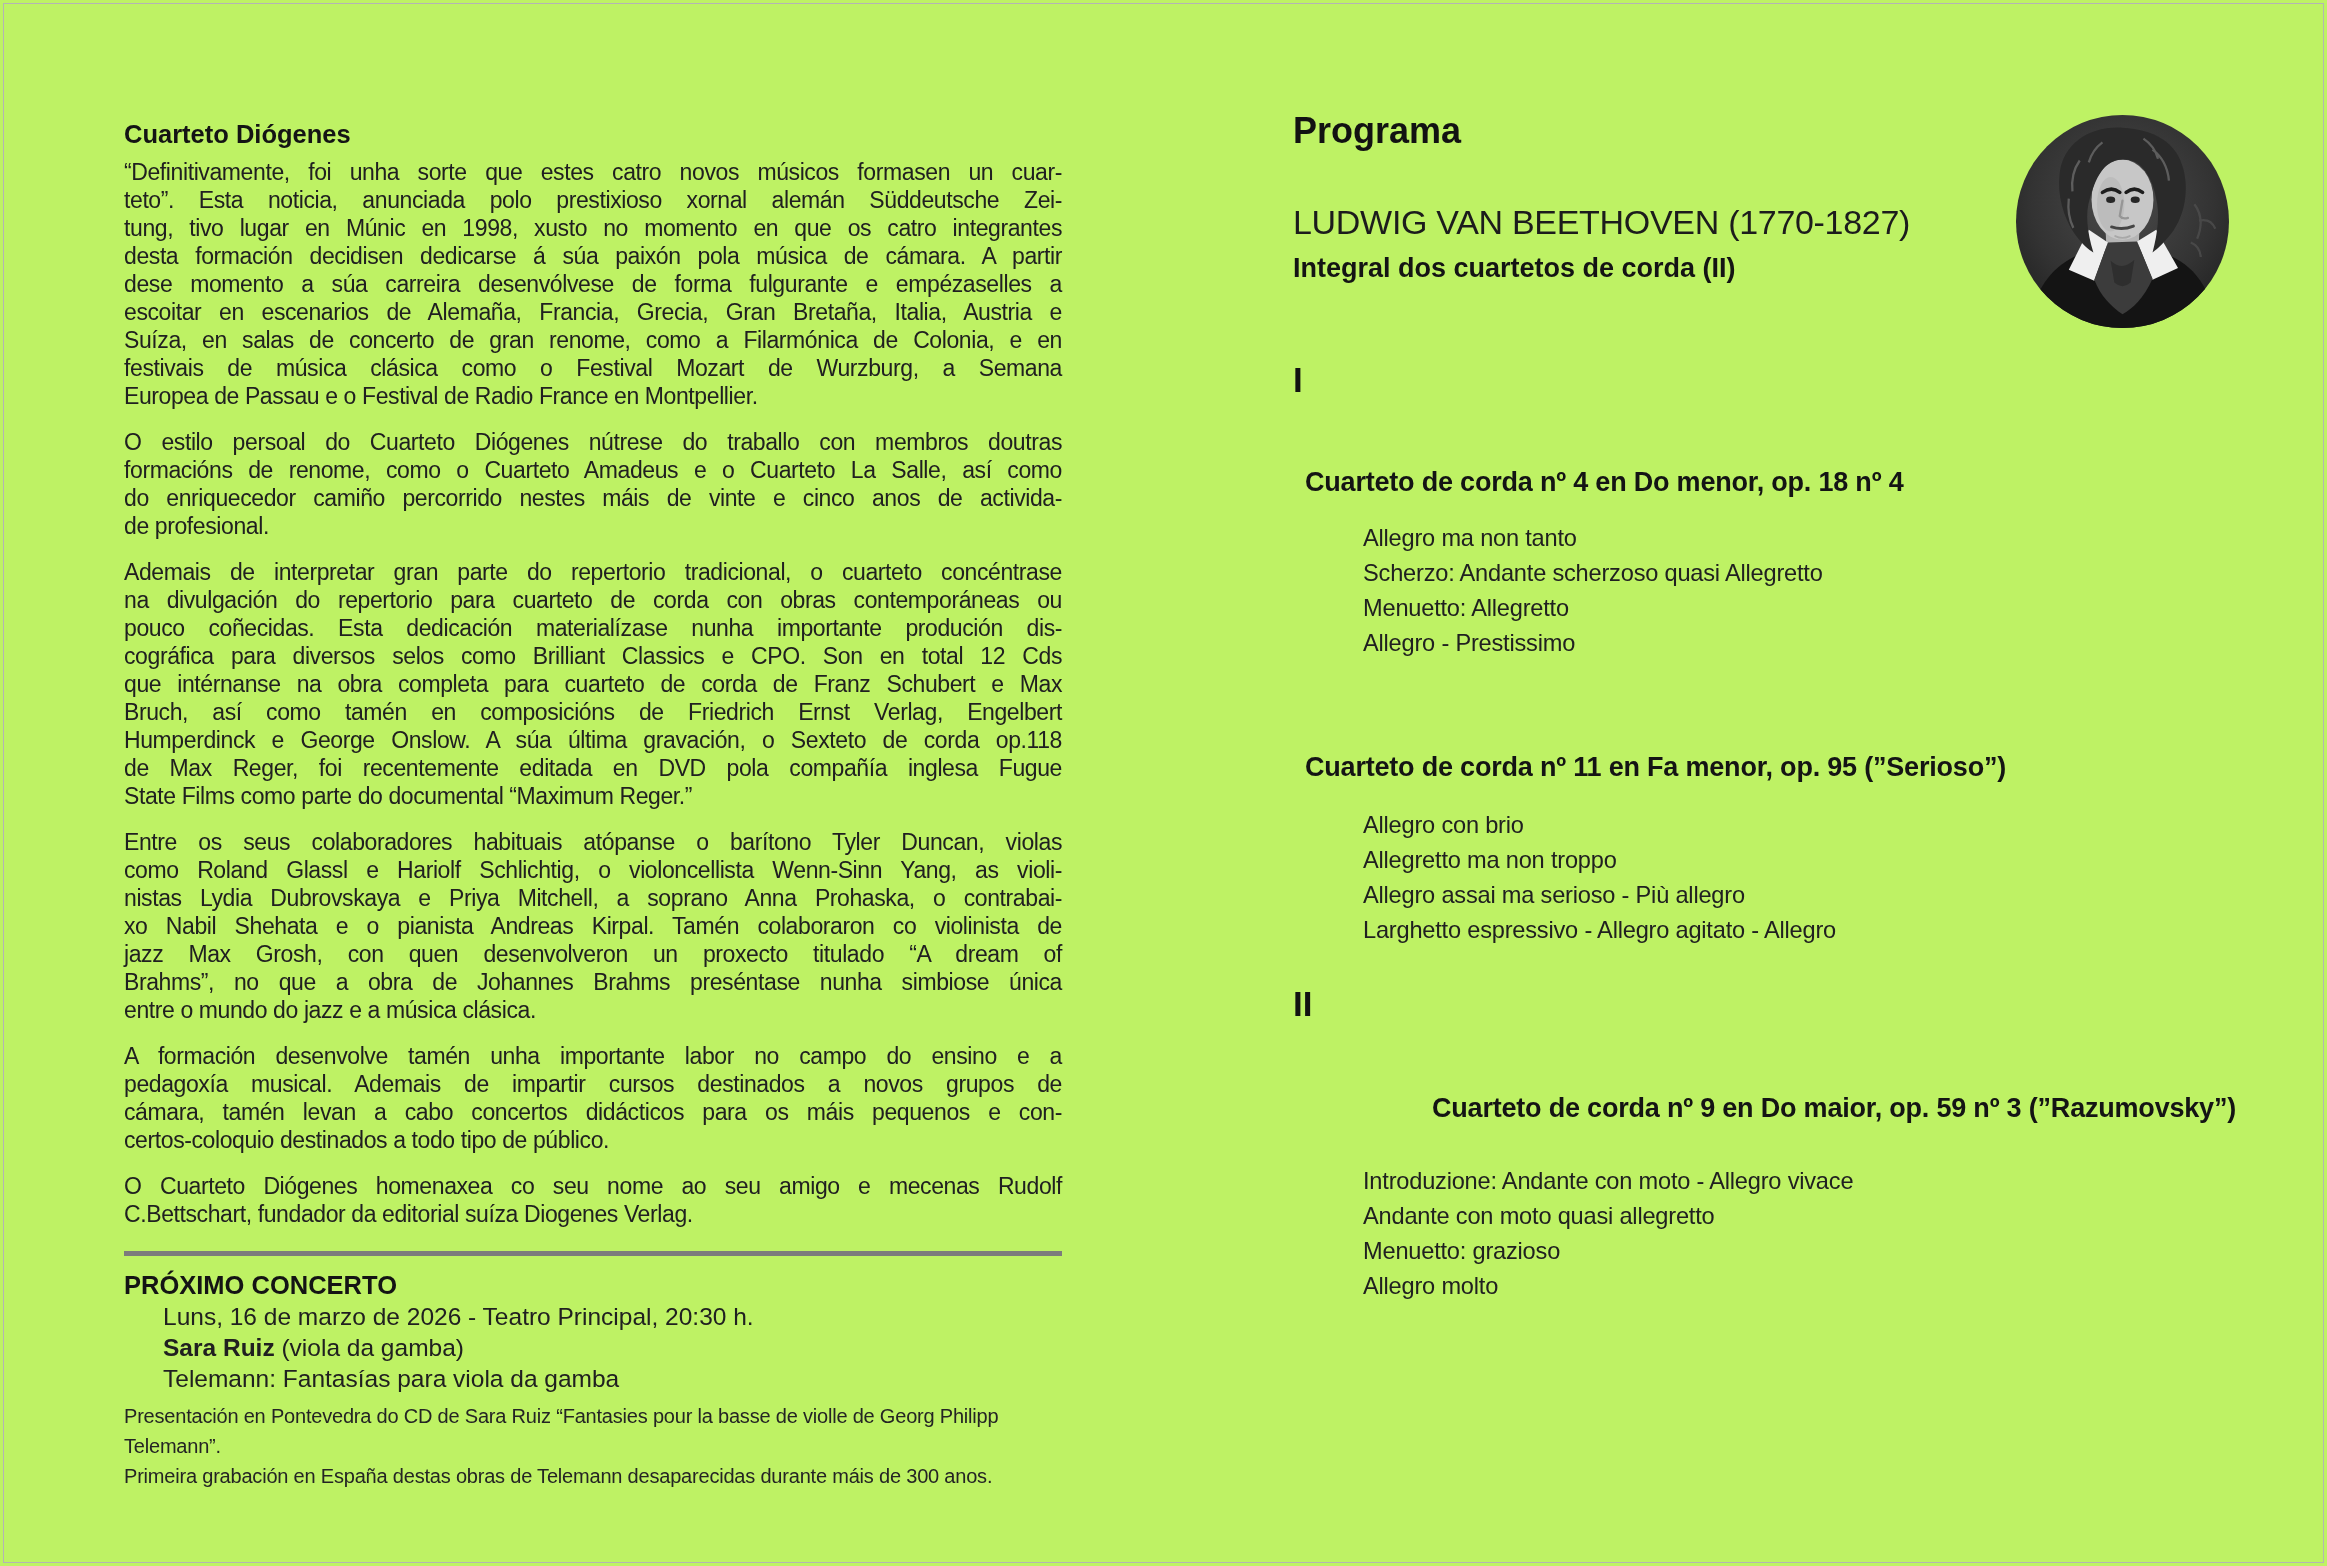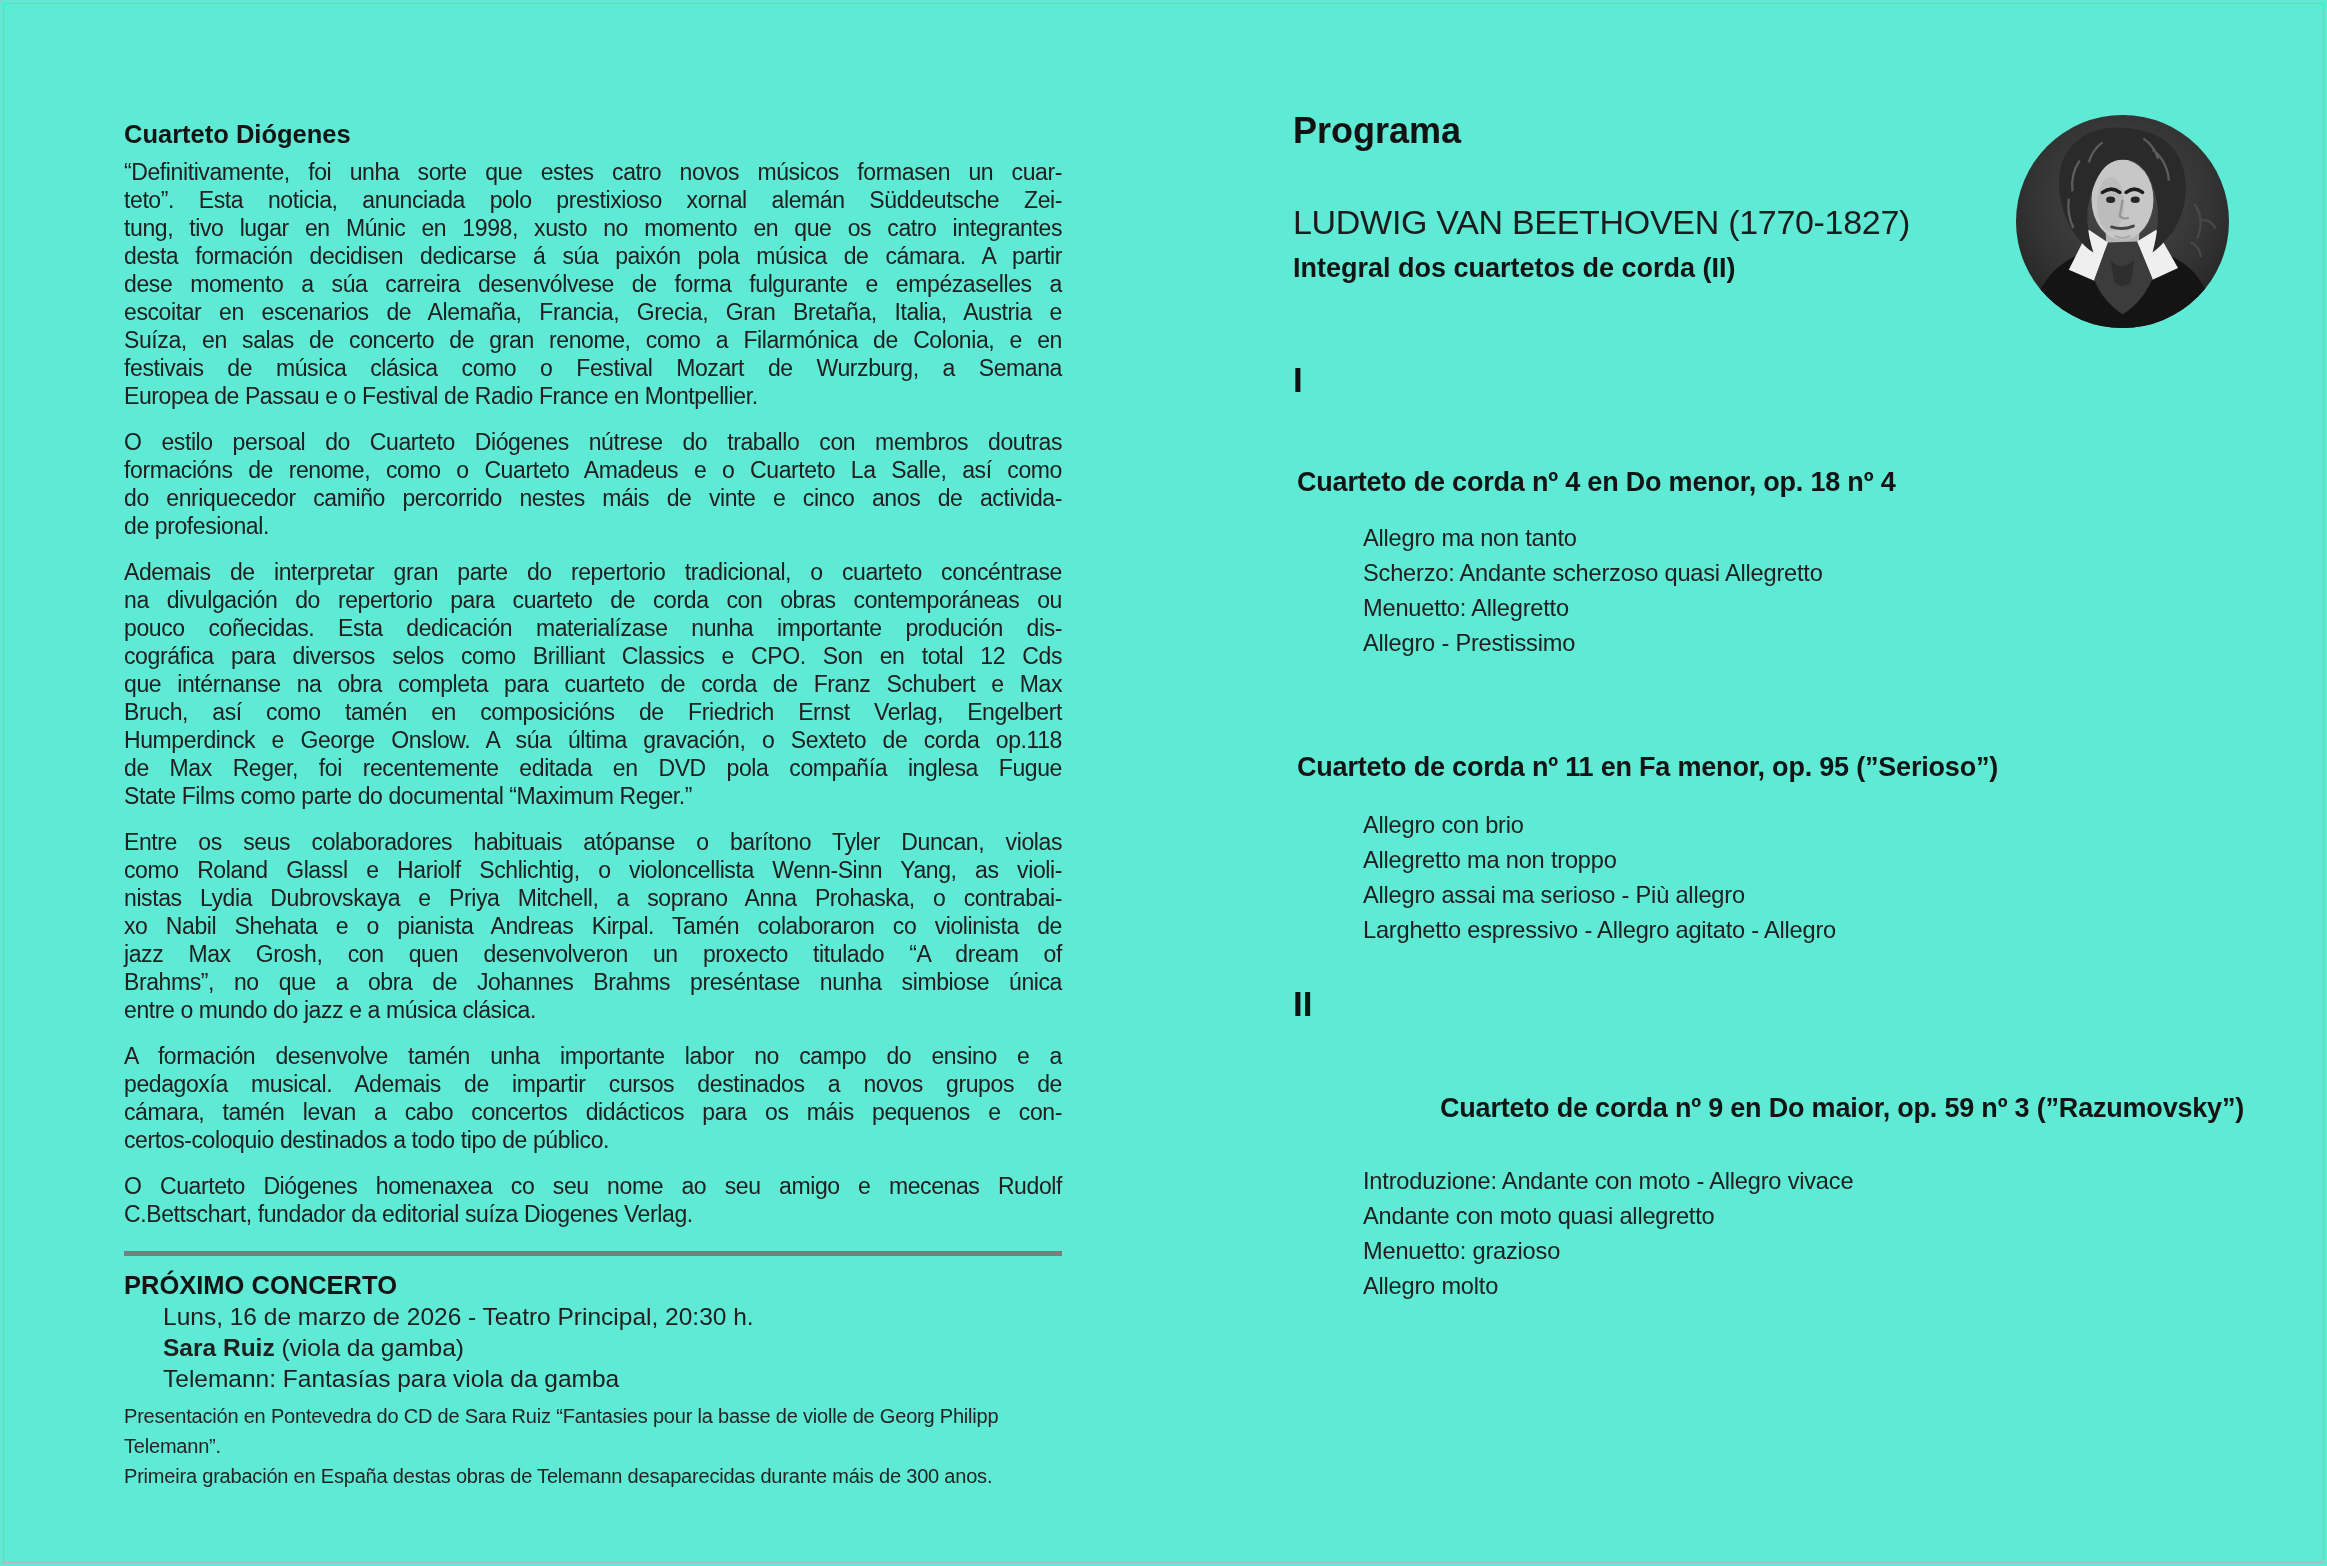--- a/index.html
+++ b/index.html
@@ -2,21 +2,21 @@
 <html style="font-size:14.5px"><head>
 <meta charset="utf-8">
 <style>
   html,body{margin:0;padding:0;}
   body{
     width:2327px;height:1566px;background:#ffffff;
     font-family:"Liberation Sans","DejaVu Sans",sans-serif;
     color:#1f1f1f;
     -webkit-font-smoothing:antialiased;
   }
-  .page{position:relative;width:2327px;height:1566px;background:#5eead4;overflow:hidden;}
+  .page{position:relative;width:2327px;height:1566px;background:#bef264;overflow:hidden;}
   .frame{position:absolute;inset:2.7px;border:0.9px solid #b4b4b4;pointer-events:none;}
 
   
   .left-col{position:absolute;left:124px;top:120px;width:938px;}
   .left-title{font-size:25.5px;font-weight:bold;line-height:29px;margin:0 0 9px 0;color:#141414;}
   .para{font-size:23px;line-height:28px;margin:0 0 18px 0;letter-spacing:-0.4px;color:#202020;}
   .para .jl{text-align:justify;text-align-last:justify;white-space:nowrap;}
   .para .jl.last{text-align:left;text-align-last:left;}
   .rule{height:4.5px;background:#7c7c7c;border:none;margin:23px 0 14.5px 0;}
   .concert-heading{font-size:25.5px;font-weight:bold;line-height:31px;color:#141414;}
@@ -25,21 +25,21 @@
   .b{font-weight:bold;}
 
   
   .right-col{position:absolute;left:1293px;top:109px;width:955px;}
   .programa{font-size:36px;font-weight:bold;line-height:44px;margin:0;color:#121212;}
   .composer{font-size:34px;line-height:40px;margin-top:49px;letter-spacing:-0.3px;color:#1c1c1c;}
   .subtitle{font-size:27px;font-weight:bold;line-height:33px;margin-top:10px;color:#141414;}
   .numeral{font-size:35px;font-weight:bold;line-height:40px;color:#121212;}
   .n1{margin-top:75px;}
   .n2{margin-top:36px;}
-  .work-title{font-size:27px;font-weight:bold;line-height:33px;margin:4px;letter-spacing:-0.2px;color:#141414;}
+  .work-title{font-size:27px;font-weight:bold;line-height:33px;margin:12px;letter-spacing:-0.2px;color:#141414;}
   .w1{margin-top:66px;}
   .w2{margin-top:90px;}
   .w3{margin-top:68px;text-align:right;}
   .movements{margin-left:70px;font-size:23.6px;line-height:35px;color:#202020;letter-spacing:-0.2px;}
   .m1{margin-top:22px;}
   .m2{margin-top:23.6px;}
   .m3{margin-top:39px;}
 
   .portrait{position:absolute;left:2016px;top:115px;width:213px;height:213px;}
 </style>

